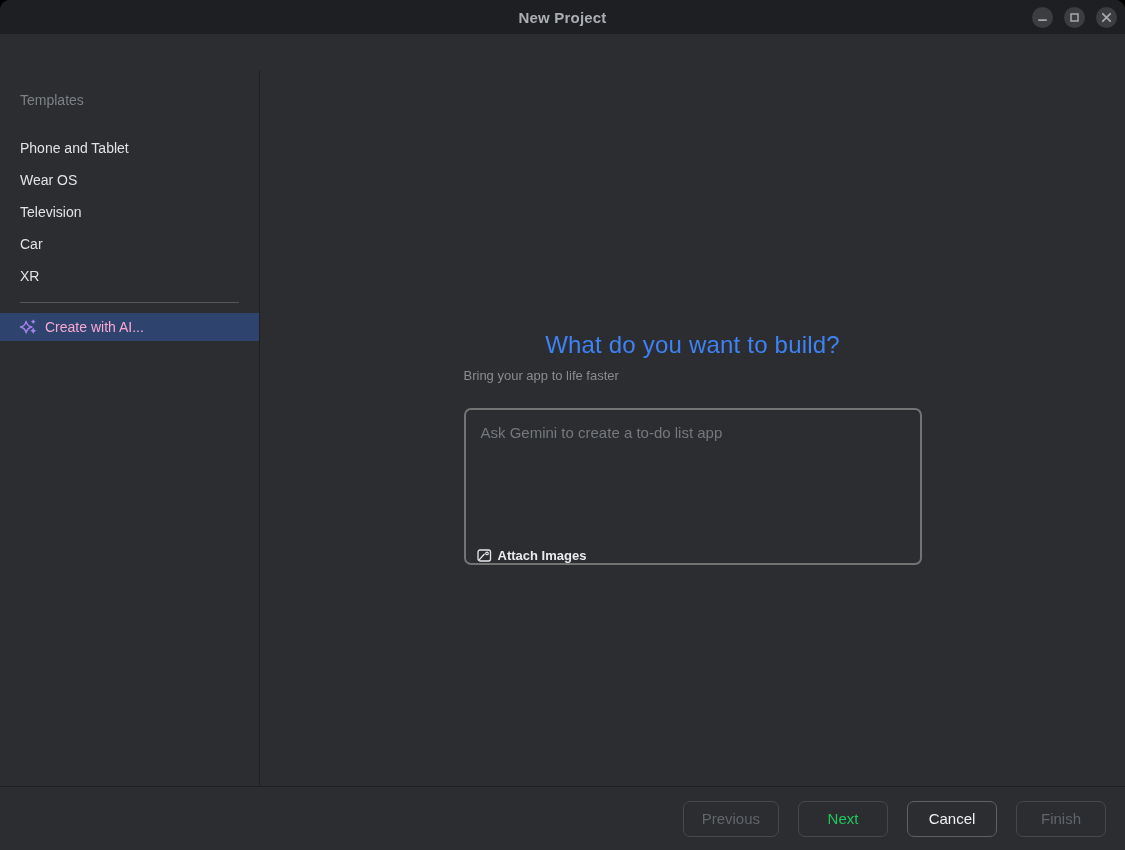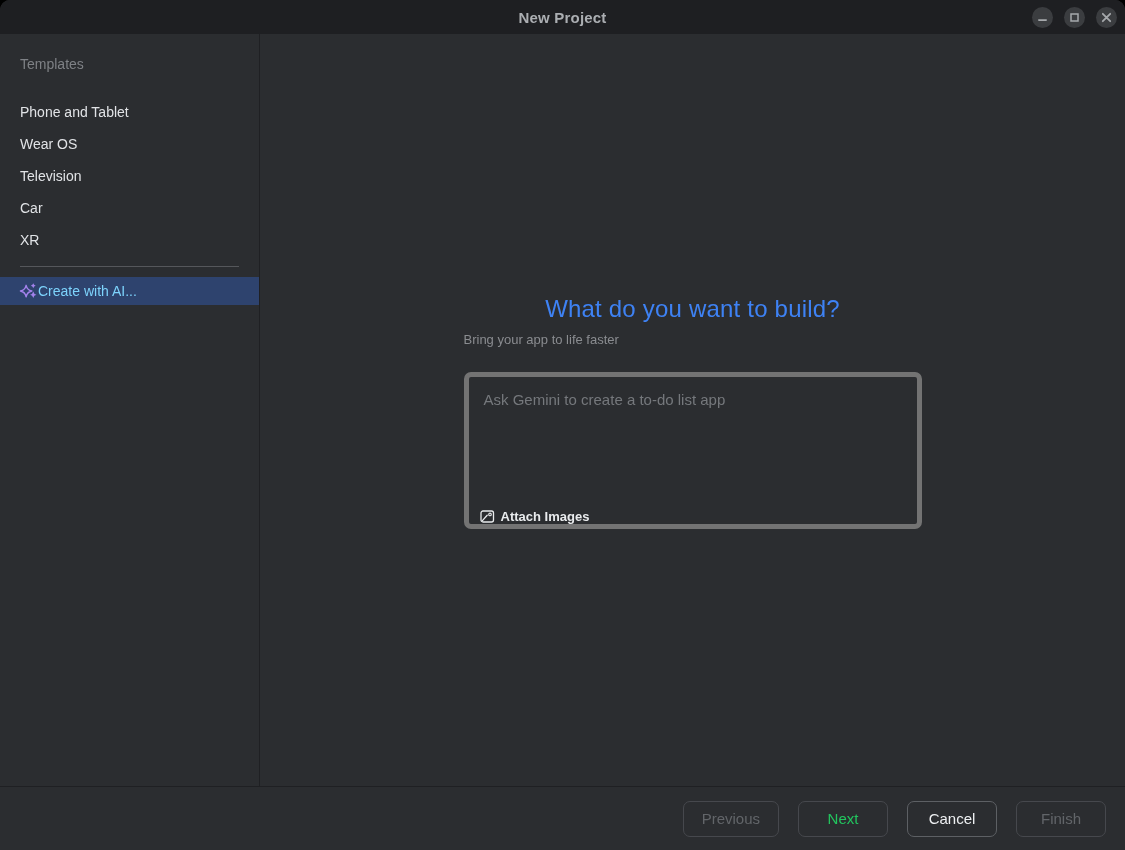--- a/index.html
+++ b/index.html
@@ -19,53 +19,53 @@
   }
   .titlebar-title { font-size: 15px; font-weight: bold; color: #abaeb2; letter-spacing: .2px; }
   .win-controls { position: absolute; right: 8px; top: 0; height: 34px; display: flex; align-items: center; gap: 11px; }
   .win-btn {
     width: 21px; height: 21px; border-radius: 50%; background: #3b3d40;
     display: flex; align-items: center; justify-content: center; cursor: default;
   }
   .win-btn svg { display: block; }
 
   
-  .body-row { flex: 1 1 auto; display: flex; min-height: 0; }
+  .body-row { flex: 1 1 auto; display: flex; min-height: 0; margin-top: 36px; }
 
   
   .sidebar {
     width: 260px; flex: 0 0 260px; border-right: 1px solid #1f2023;
     padding-top: 20px; position: relative;
   }
   .sidebar-header {
     color: #7e8185; font-size: 14px; line-height: 20px; padding: 0 20px; margin-bottom: 22px;
   }
   .tpl-item {
     color: #e1e3e6; font-size: 14px; height: 32px; line-height: 32px; padding: 0 20px;
   }
   .sidebar-divider { height: 1px; background: #55575b; margin: 10px 20px 0 20px; }
   .ai-item {
     margin-top: 10px; height: 28px; background: #2e436e;
-    display: flex; align-items: center; padding: 0 0 0 19px;
-    color: #7dd3fc; font-size: 14px;
+    display: flex; align-items: center; gap: 7px; padding: 0 0 0 19px;
+    color: #f9a8d4; font-size: 14px;
   }
   .ai-item .spark { display: flex; align-items: center; }
 
   
   .main { flex: 1 1 auto; position: relative; }
   .center-col { width: 458px; margin: 0 auto; }
   .hero-heading {
     margin-top: 258px; text-align: center;
     color: #3e82f4; font-size: 24px; line-height: 34px; font-weight: 400; letter-spacing: .2px;
   }
   .hero-sub {
     margin-top: 5px; text-align: left; color: #8a8c90; font-size: 13px; line-height: 18px;
   }
   .prompt-box {
-    margin-top: 23px; height: 157px; border: 5px solid #737373; border-radius: 7px;
+    margin-top: 23px; height: 157px; border: 2px solid #737373; border-radius: 7px;
     position: relative; background: #2b2d30;
   }
   .prompt-box textarea {
     width: 100%; height: 112px; background: transparent; border: none; outline: none; resize: none;
     padding: 13px 15px; color: #dfe1e5; font-size: 15px; line-height: 20px;
     font-family: "Liberation Sans", "DejaVu Sans", sans-serif;
   }
   .prompt-box textarea::placeholder { color: #75787c; opacity: 1; }
   .attach-btn {
     position: absolute; left: 11px; bottom: 0;

